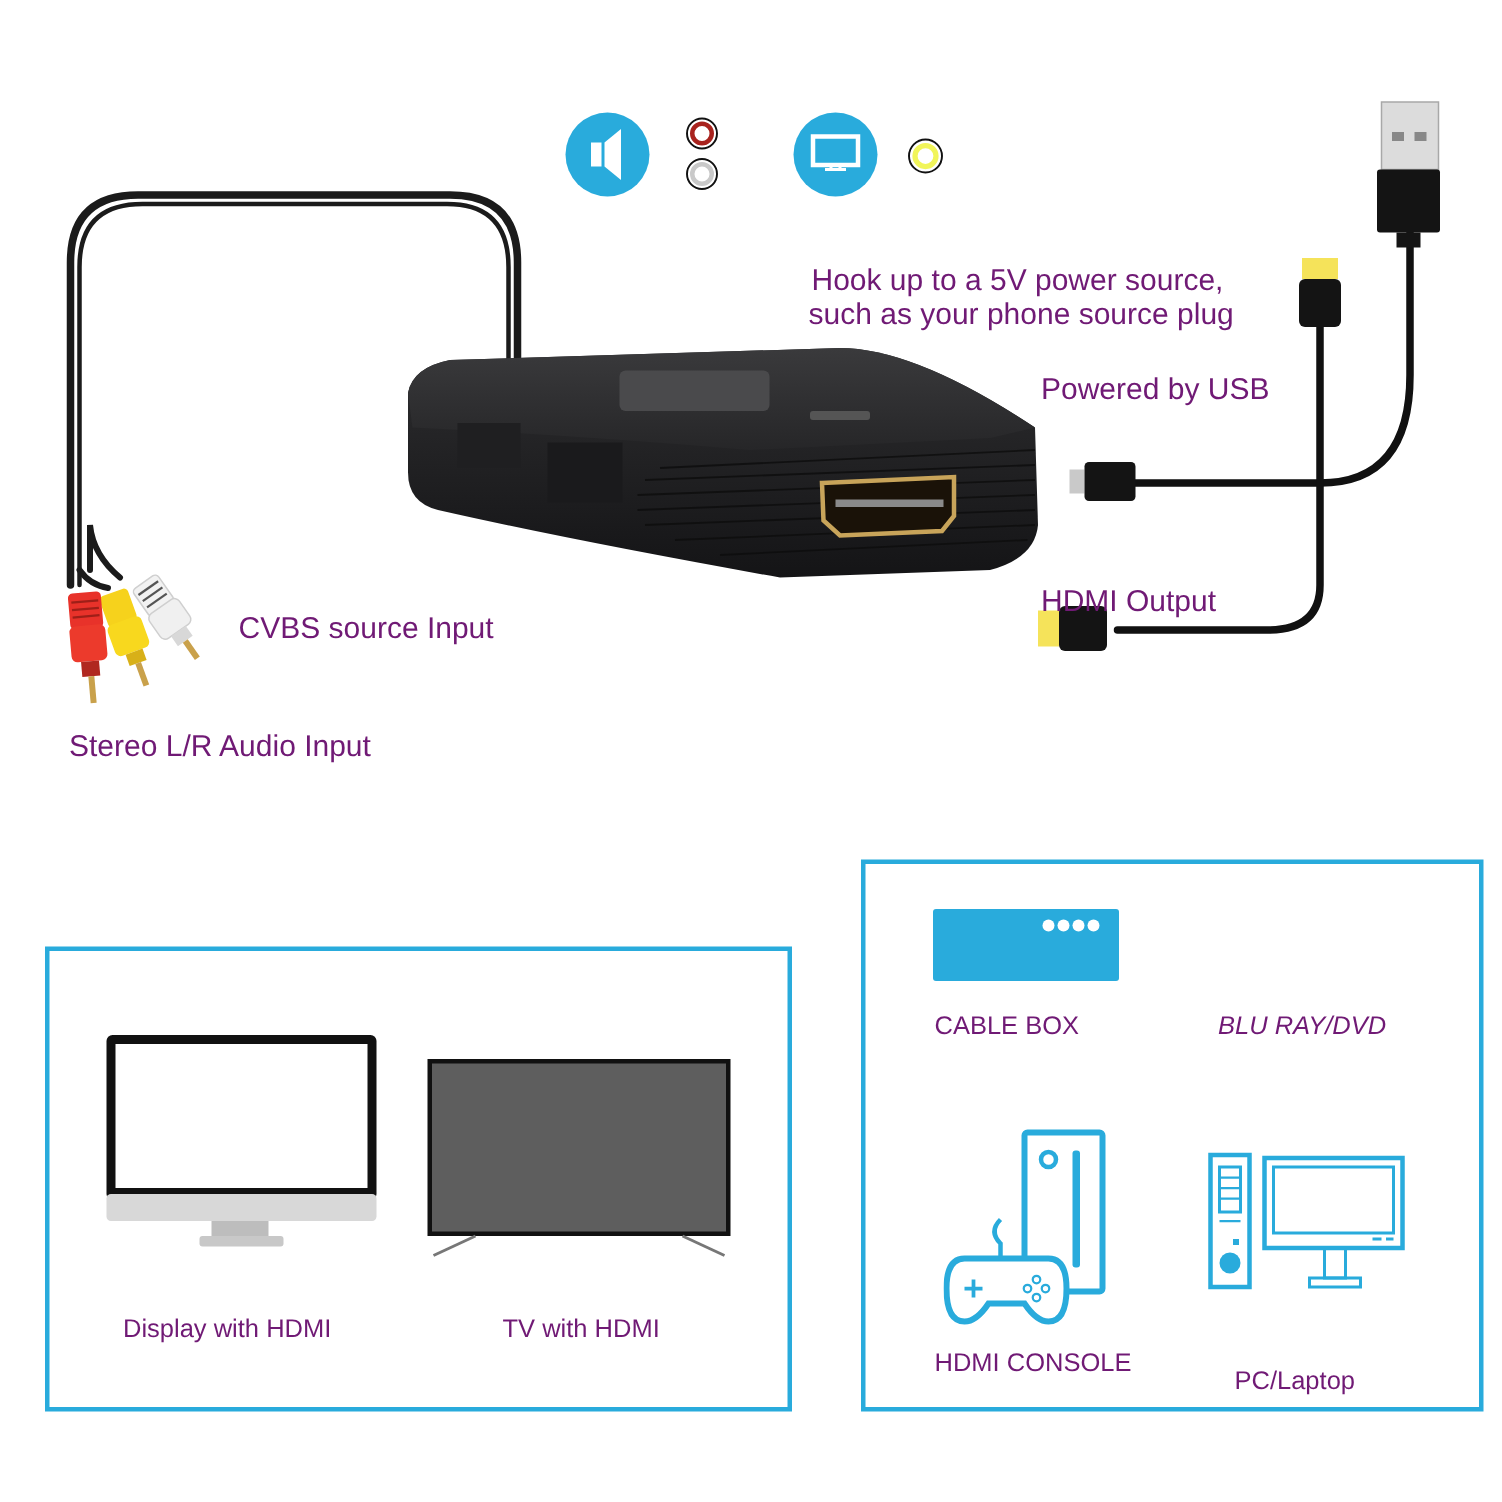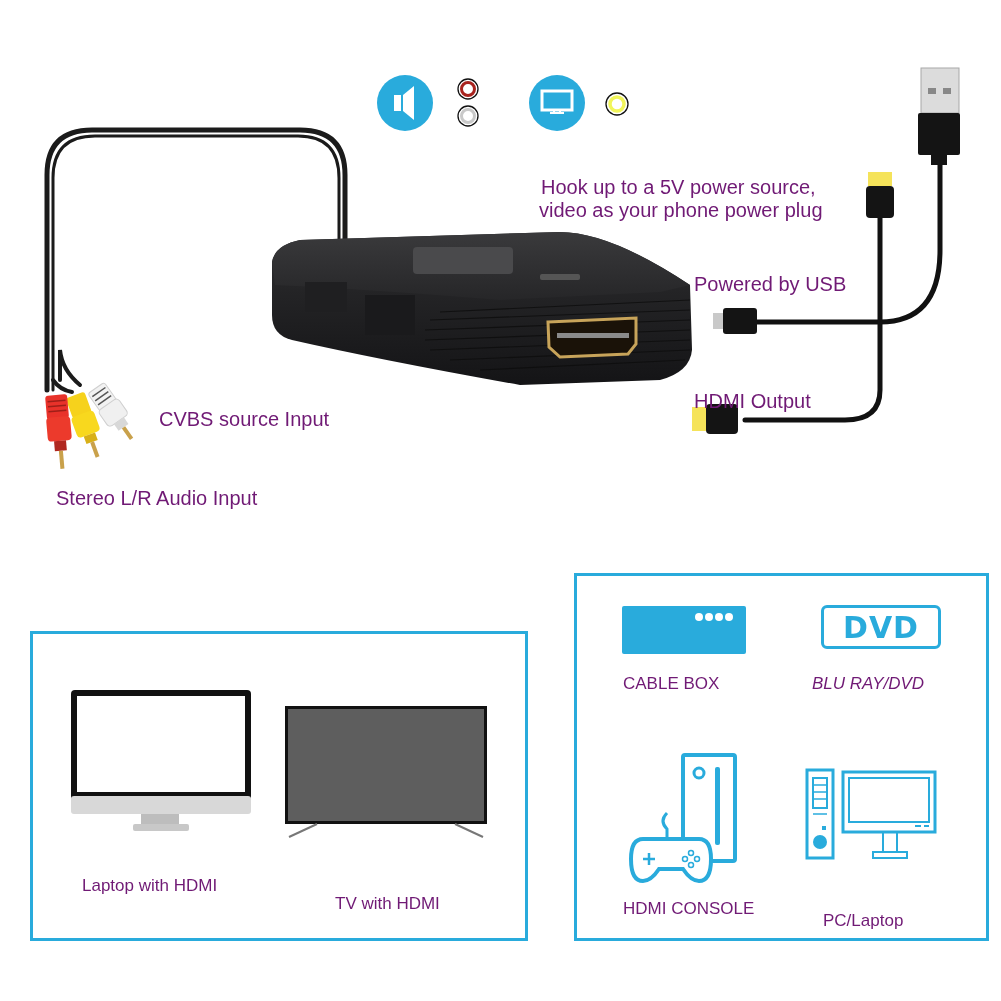--- a/index.html
+++ b/index.html
@@ -136,58 +136,55 @@
     <rect x="868" y="172" width="24" height="14" fill="#f5e35a"></rect>
     <rect x="866" y="186" width="28" height="32" rx="4" fill="#141414"></rect>
   </g>
   <g>
     <rect x="692" y="407" width="14" height="24" fill="#f5e35a"></rect>
     <rect x="706" y="404" width="32" height="30" rx="4" fill="#141414"></rect>
   </g>
 </svg>
 
 <div class="label big" style="left:541px;top:176px;">Hook up to a 5V power source,</div>
-<div class="label big" style="left:539px;top:199px;">video as your phone power plug</div>
-<div class="label big" style="left:694px;top:249px;margin-top:24px;">Powered by USB</div>
+<div class="label big" style="left:539px;top:199px;">such as your phone source plug</div>
+<div class="label big" style="left:694px;top:249px;">Powered by USB</div>
 <div class="label big" style="left:694px;top:374px;margin-top:16px;">HDMI Output</div>
 <div class="label big" style="left:159px;top:408px;">CVBS source Input</div>
-<div class="label big" style="left:56px;top:487px;">Stereo L/R Audio Input</div>
+<div class="label big" style="left:46px;top:487px;">Stereo L/R Audio Input</div>
 
 <div class="panel" style="left:30px;top:631px;width:498px;height:310px;">
   <svg class="abs" style="left:36px;top:54px;" width="184" height="152" viewBox="0 0 184 152">
     <rect x="2" y="2" width="180" height="110" rx="4" fill="#111"></rect>
     <rect x="8" y="8" width="168" height="96" fill="#fff"></rect>
     <rect x="2" y="108" width="180" height="18" rx="3" fill="#d8d8d8"></rect>
     <rect x="72" y="126" width="38" height="10" fill="#bdbdbd"></rect>
     <rect x="64" y="136" width="56" height="7" rx="2" fill="#c8c8c8"></rect>
   </svg>
   <svg class="abs" style="left:250px;top:70px;" width="206" height="136" viewBox="0 0 206 136">
     <rect x="2" y="2" width="202" height="118" fill="#111"></rect>
     <rect x="5" y="5" width="196" height="112" fill="#5e5e5e"></rect>
     <line x1="34" y1="120" x2="6" y2="133" stroke="#777" stroke-width="2"></line>
     <line x1="172" y1="120" x2="200" y2="133" stroke="#777" stroke-width="2"></line>
   </svg>
-  <div class="label small" style="left:49px;top:242px;">Laptop with HDMI</div>
-  <div class="label small" style="left:302px;top:260px;">TV with HDMI</div>
+  <div class="label small" style="left:49px;top:242px;">Display with HDMI</div>
+  <div class="label small" style="left:302px;top:242px;">TV with HDMI</div>
 </div>
 
 <div class="panel" style="left:574px;top:573px;width:415px;height:368px;">
 
   <svg class="abs" style="left:45px;top:30px;" width="126" height="50" viewBox="0 0 126 50">
     <rect x="0" y="0" width="124" height="48" rx="2" fill="#29abdc"></rect>
     <circle cx="77" cy="11" r="4" fill="#fff"></circle>
     <circle cx="87" cy="11" r="4" fill="#fff"></circle>
     <circle cx="97" cy="11" r="4" fill="#fff"></circle>
     <circle cx="107" cy="11" r="4" fill="#fff"></circle>
   </svg>
   <div class="label small" style="left:46px;top:98px;">CABLE BOX</div>
 
-  <div class="abs" style="left:244px;top:29px;width:120px;height:44px;border:3px solid #29abdc;border-radius:6px;display:flex;align-items:center;justify-content:center;">
-    <span style="font-family:'DejaVu Sans',sans-serif;font-weight:bold;font-size:30px;color:#29abdc;letter-spacing:1px;">DVD</span>
-  </div>
   <div class="label small" style="left:235px;top:98px;font-style:italic;">BLU RAY/DVD</div>
 
   <svg class="abs" style="left:52px;top:175px;" width="120" height="140" viewBox="0 0 120 140">
     <rect x="54" y="4" width="52" height="106" rx="2" fill="none" stroke="#29abdc" stroke-width="4"></rect>
     <circle cx="70" cy="22" r="5" fill="none" stroke="#29abdc" stroke-width="3"></circle>
     <rect x="86" y="16" width="5" height="78" rx="2" fill="#29abdc"></rect>
     <path d="M38 62 Q30 70 38 78 L38 88" fill="none" stroke="#29abdc" stroke-width="3"></path>
     <path d="M14 88 Q2 88 2 108 Q2 130 14 130 Q22 130 30 118 L54 118 Q62 130 70 130 Q82 130 82 108 Q82 88 70 88 Z" fill="#fff" stroke="#29abdc" stroke-width="4"></path>
     <line x1="14" y1="108" x2="26" y2="108" stroke="#29abdc" stroke-width="2.5"></line>
     <line x1="20" y1="102" x2="20" y2="114" stroke="#29abdc" stroke-width="2.5"></line>

